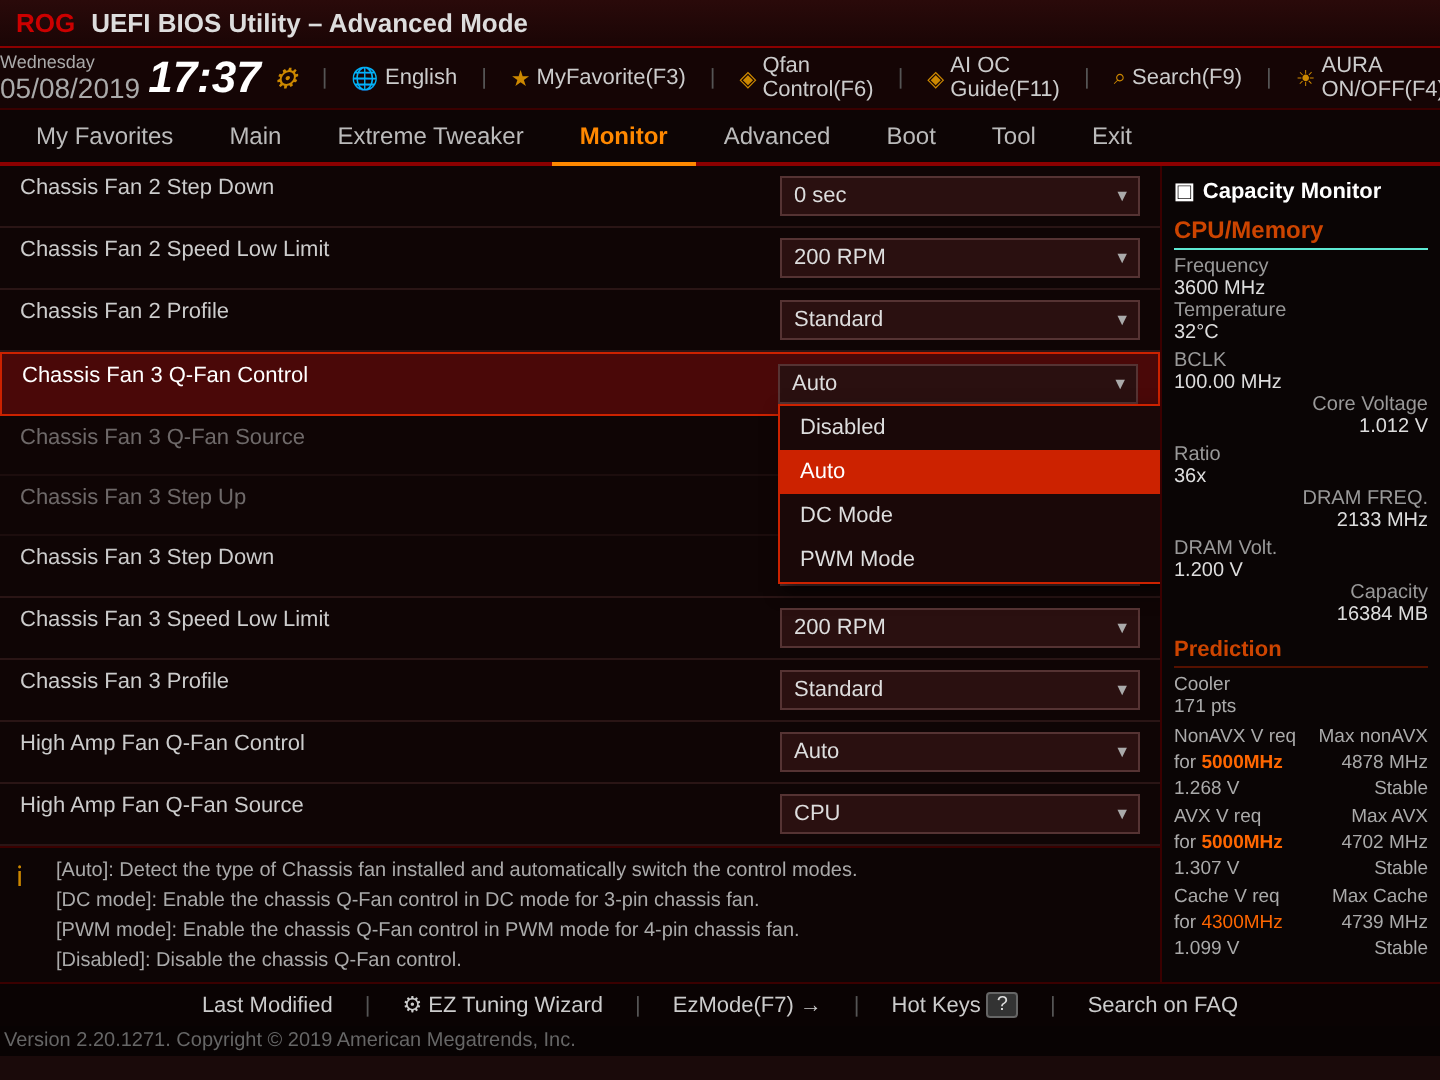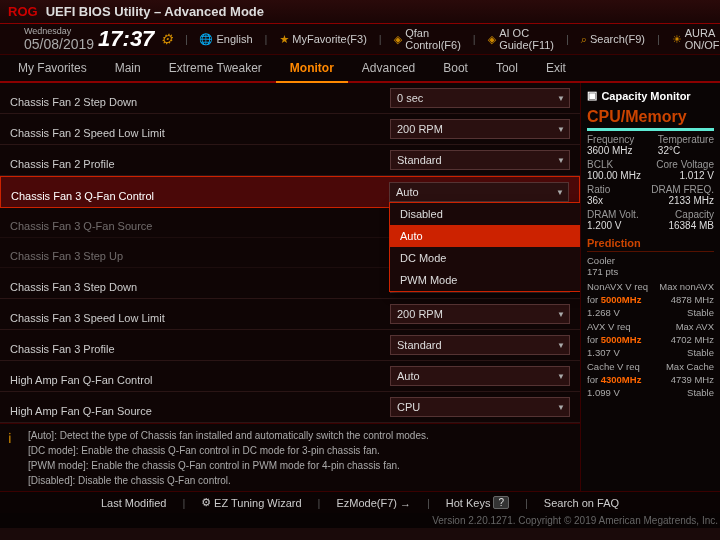--- a/index.html
+++ b/index.html
@@ -30,21 +30,21 @@
     .title-bar .title-text {
       color: #ddd;
       font-size: 13px;
       font-weight: bold;
     }
 
     
     .info-bar {
       background: #150505;
       border-bottom: 1px solid #3a0000;
-      padding: 2px 24px;
+      padding: 2px 0;
       display: flex;
       align-items: center;
       gap: 12px;
       font-size: 11px;
       color: #aaa;
     }
     .info-bar .datetime {
       font-size: 22px;
       color: white;
       font-weight: bold;
@@ -93,21 +93,21 @@
     .content-area {
       flex: 1;
       background: #0f0505;
       overflow-y: auto;
       padding: 0;
     }
 
     
     .setting-row {
       display: flex;
-      align-items: flex-end;
+      align-items: flex-start;
       border-bottom: 1px solid #2a1515;
       padding: 5px 10px;
       min-height: 30px;
     }
     .setting-row.highlighted {
       background: #4a0808;
       border: 1px solid #cc2200;
     }
     .setting-label {
       flex: 1;
@@ -180,30 +180,31 @@
       color: #fff;
       font-size: 11px;
       font-weight: bold;
       margin-bottom: 6px;
       display: flex;
       align-items: center;
       gap: 4px;
     }
     .section-title {
       color: #cc4400;
-      font-size: 16px;
+      font-size: 12px;
       font-weight: bold;
       margin: 4px 0 3px;
       padding-bottom: 2px;
-      border-bottom: 3px solid #5eead4;
+      border-bottom: 1px solid #5eead4;
     }
     .hw-row {
       display: flex;
       justify-content: space-between;
       margin-bottom: 3px;
+      flex-direction: column;
     }
     .hw-label { color: #999; font-size: 10px; }
     .hw-value { color: #ddd; font-size: 10px; }
 
     .prediction-section {
       margin-top: 6px;
     }
     .prediction-title {
       color: #cc4400;
       font-size: 11px;
@@ -264,21 +265,21 @@
       border: 1px solid #666;
       border-radius: 2px;
       padding: 0 4px;
       font-size: 10px;
       color: #ddd;
     }
 
     
     .version-bar {
       background: #080303;
-      text-align: right;
+      text-align: left;
       font-size: 10px;
       color: #666;
       padding: 2px;
     }
 
     
     ::-webkit-scrollbar { width: 4px; }
     ::-webkit-scrollbar-track { background: #1a0505; }
     ::-webkit-scrollbar-thumb { background: #550000; border-radius: 2px; }
   </style>
@@ -535,21 +536,21 @@
           <div style="text-align:right;">
             <div class="prediction-row">Max AVX</div>
             <div class="prediction-row">4702 MHz</div>
             <div class="prediction-row">Stable</div>
           </div>
         </div>
 
         <div class="pred-pair">
           <div>
             <div class="prediction-row">Cache V req</div>
-            <div class="prediction-row">for <span style="color:#ff6600;font-weight:bold;">4300MHz</span></div>
+            <div class="prediction-row">for <span style="color:#ff6600;font-weight:normal;">4300MHz</span></div>
             <div class="prediction-row">1.099 V</div>
           </div>
           <div style="text-align:right;">
             <div class="prediction-row">Max Cache</div>
             <div class="prediction-row">4739 MHz</div>
             <div class="prediction-row">Stable</div>
           </div>
         </div>
       </div>
     </div>

